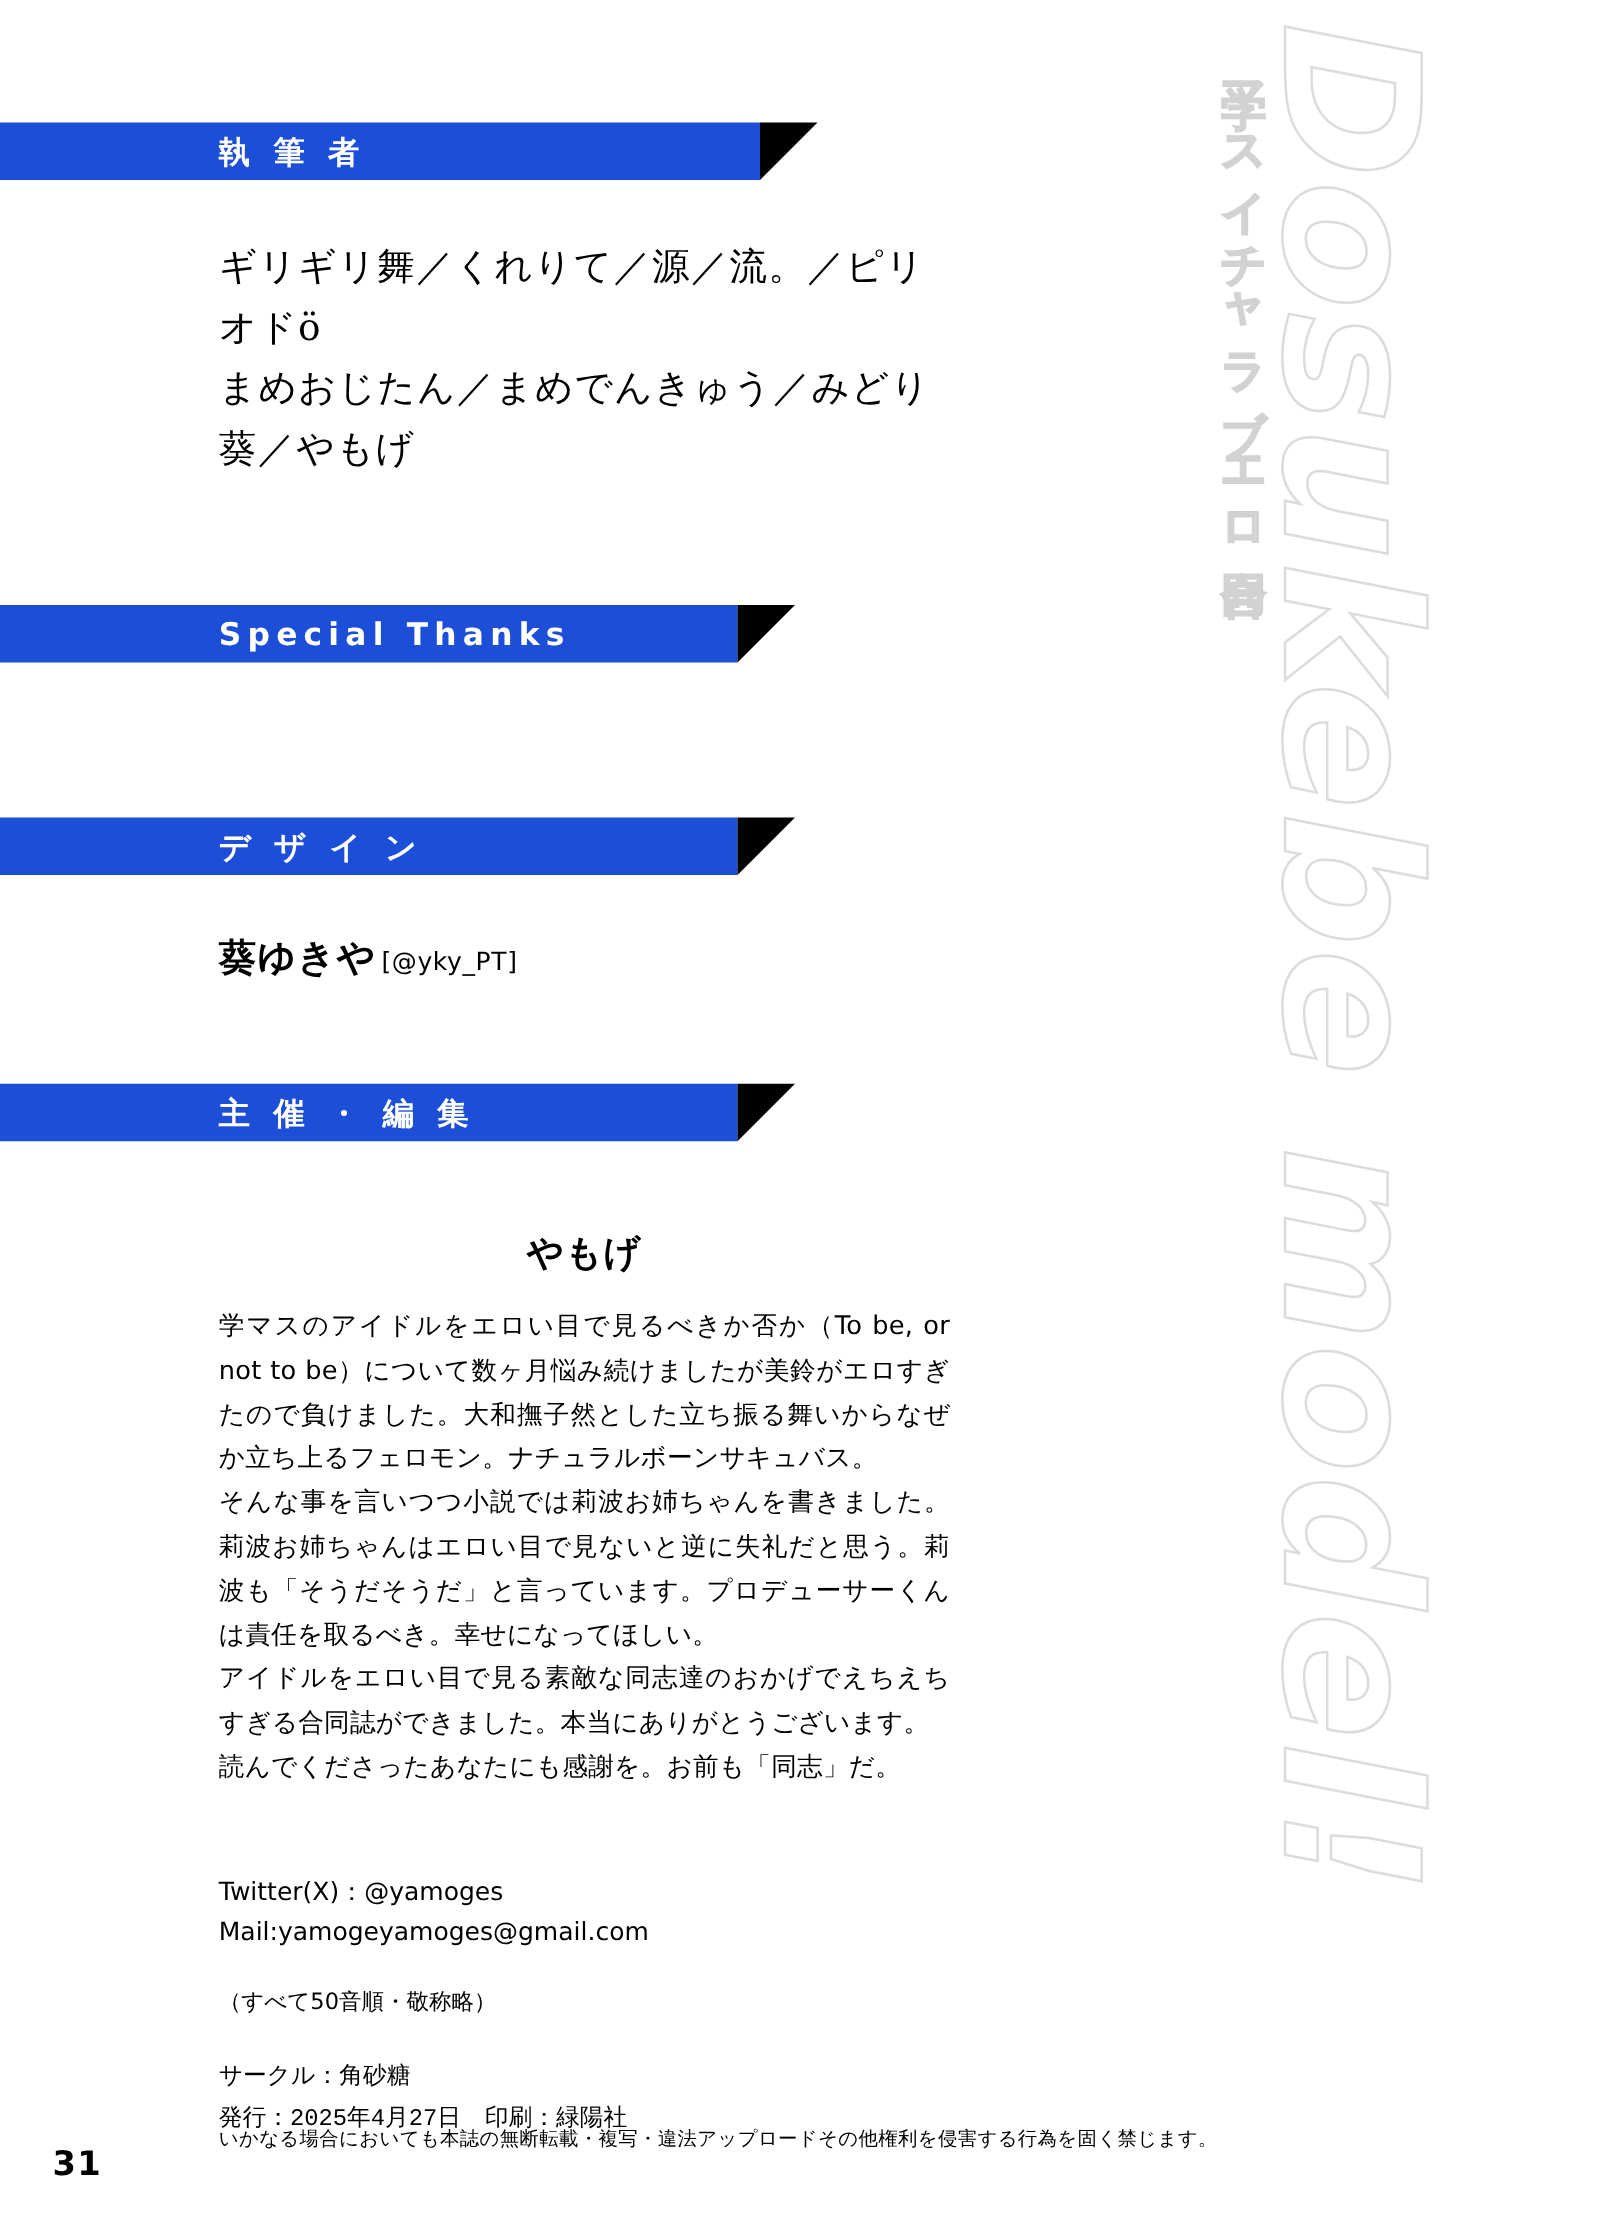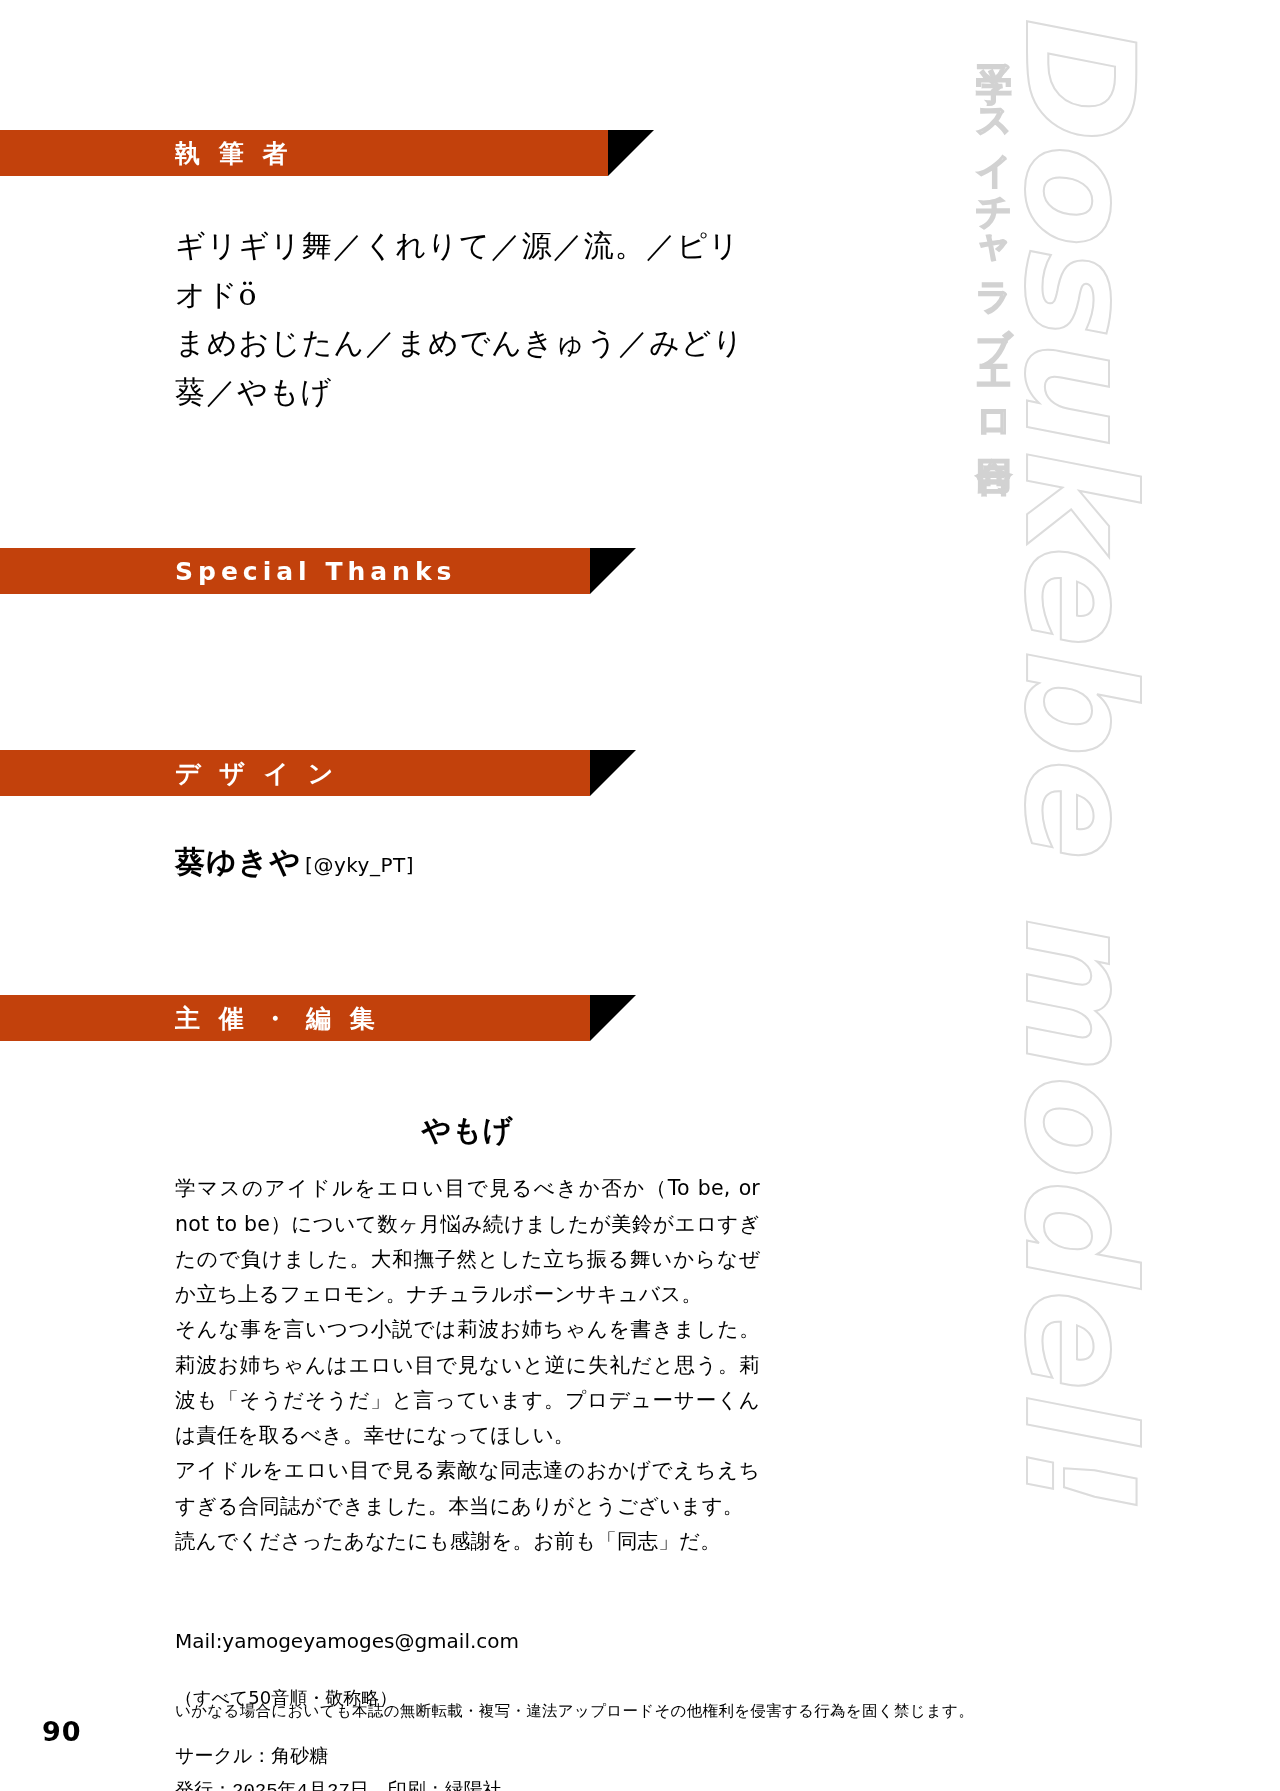--- a/index.html
+++ b/index.html
@@ -63,26 +63,25 @@
     top: 0;
     left: 0;
     width: 900px;
     height: 1791px;
   }
 
   
   .ribbon {
     position: relative;
     height: 46px;
-    background: #c2410c;
+    background: #1d4ed8;
     color: #ffffff;
     display: flex;
     align-items: center;
     margin-left: 0;
-    margin-top: 32px;
   }
   .ribbon .ribbon-label {
     padding-left: 175px;
     font-size: 25px;
     font-weight: bold;
     letter-spacing: 5px;
     font-family: "DejaVu Sans", sans-serif;
     white-space: nowrap;
   }
   .ribbon::after {
@@ -239,29 +238,30 @@
     <div style="height:20px"></div>
     <div class="afterword">
       <p>学マスのアイドルをエロい目で見るべきか否か（To be, or not to be）について数ヶ月悩み続けましたが美鈴がエロすぎたので負けました。大和撫子然とした立ち振る舞いからなぜか立ち上るフェロモン。ナチュラルボーンサキュバス。</p>
       <p>そんな事を言いつつ小説では莉波お姉ちゃんを書きました。莉波お姉ちゃんはエロい目で見ないと逆に失礼だと思う。莉波も「そうだそうだ」と言っています。プロデューサーくんは責任を取るべき。幸せになってほしい。</p>
       <p>アイドルをエロい目で見る素敵な同志達のおかげでえちえちすぎる合同誌ができました。本当にありがとうございます。</p>
       <p>読んでくださったあなたにも感謝を。お前も「同志」だ。</p>
     </div>
 
     <div style="height:66px"></div>
     <div class="contact">
+      <div>Twitter(X)：@yamoges</div>
       <div>Mail:yamogeyamoges@gmail.com</div>
     </div>
 
     <div style="height:26px"></div>
     <div class="note">（すべて50音順・敬称略）</div>
 
     <div style="height:26px"></div>
     <div class="colophon">
       <div>サークル：角砂糖</div>
       <div>発行：2025年4月27日　印刷：緑陽社</div>
     </div>
   </div>
 
 </div>
 
-<div class="page-number">90</div>
+<div class="page-number">31</div>
 <div class="footer-warning">いかなる場合においても本誌の無断転載・複写・違法アップロードその他権利を侵害する行為を固く禁じます。</div>
 
 </body></html>

